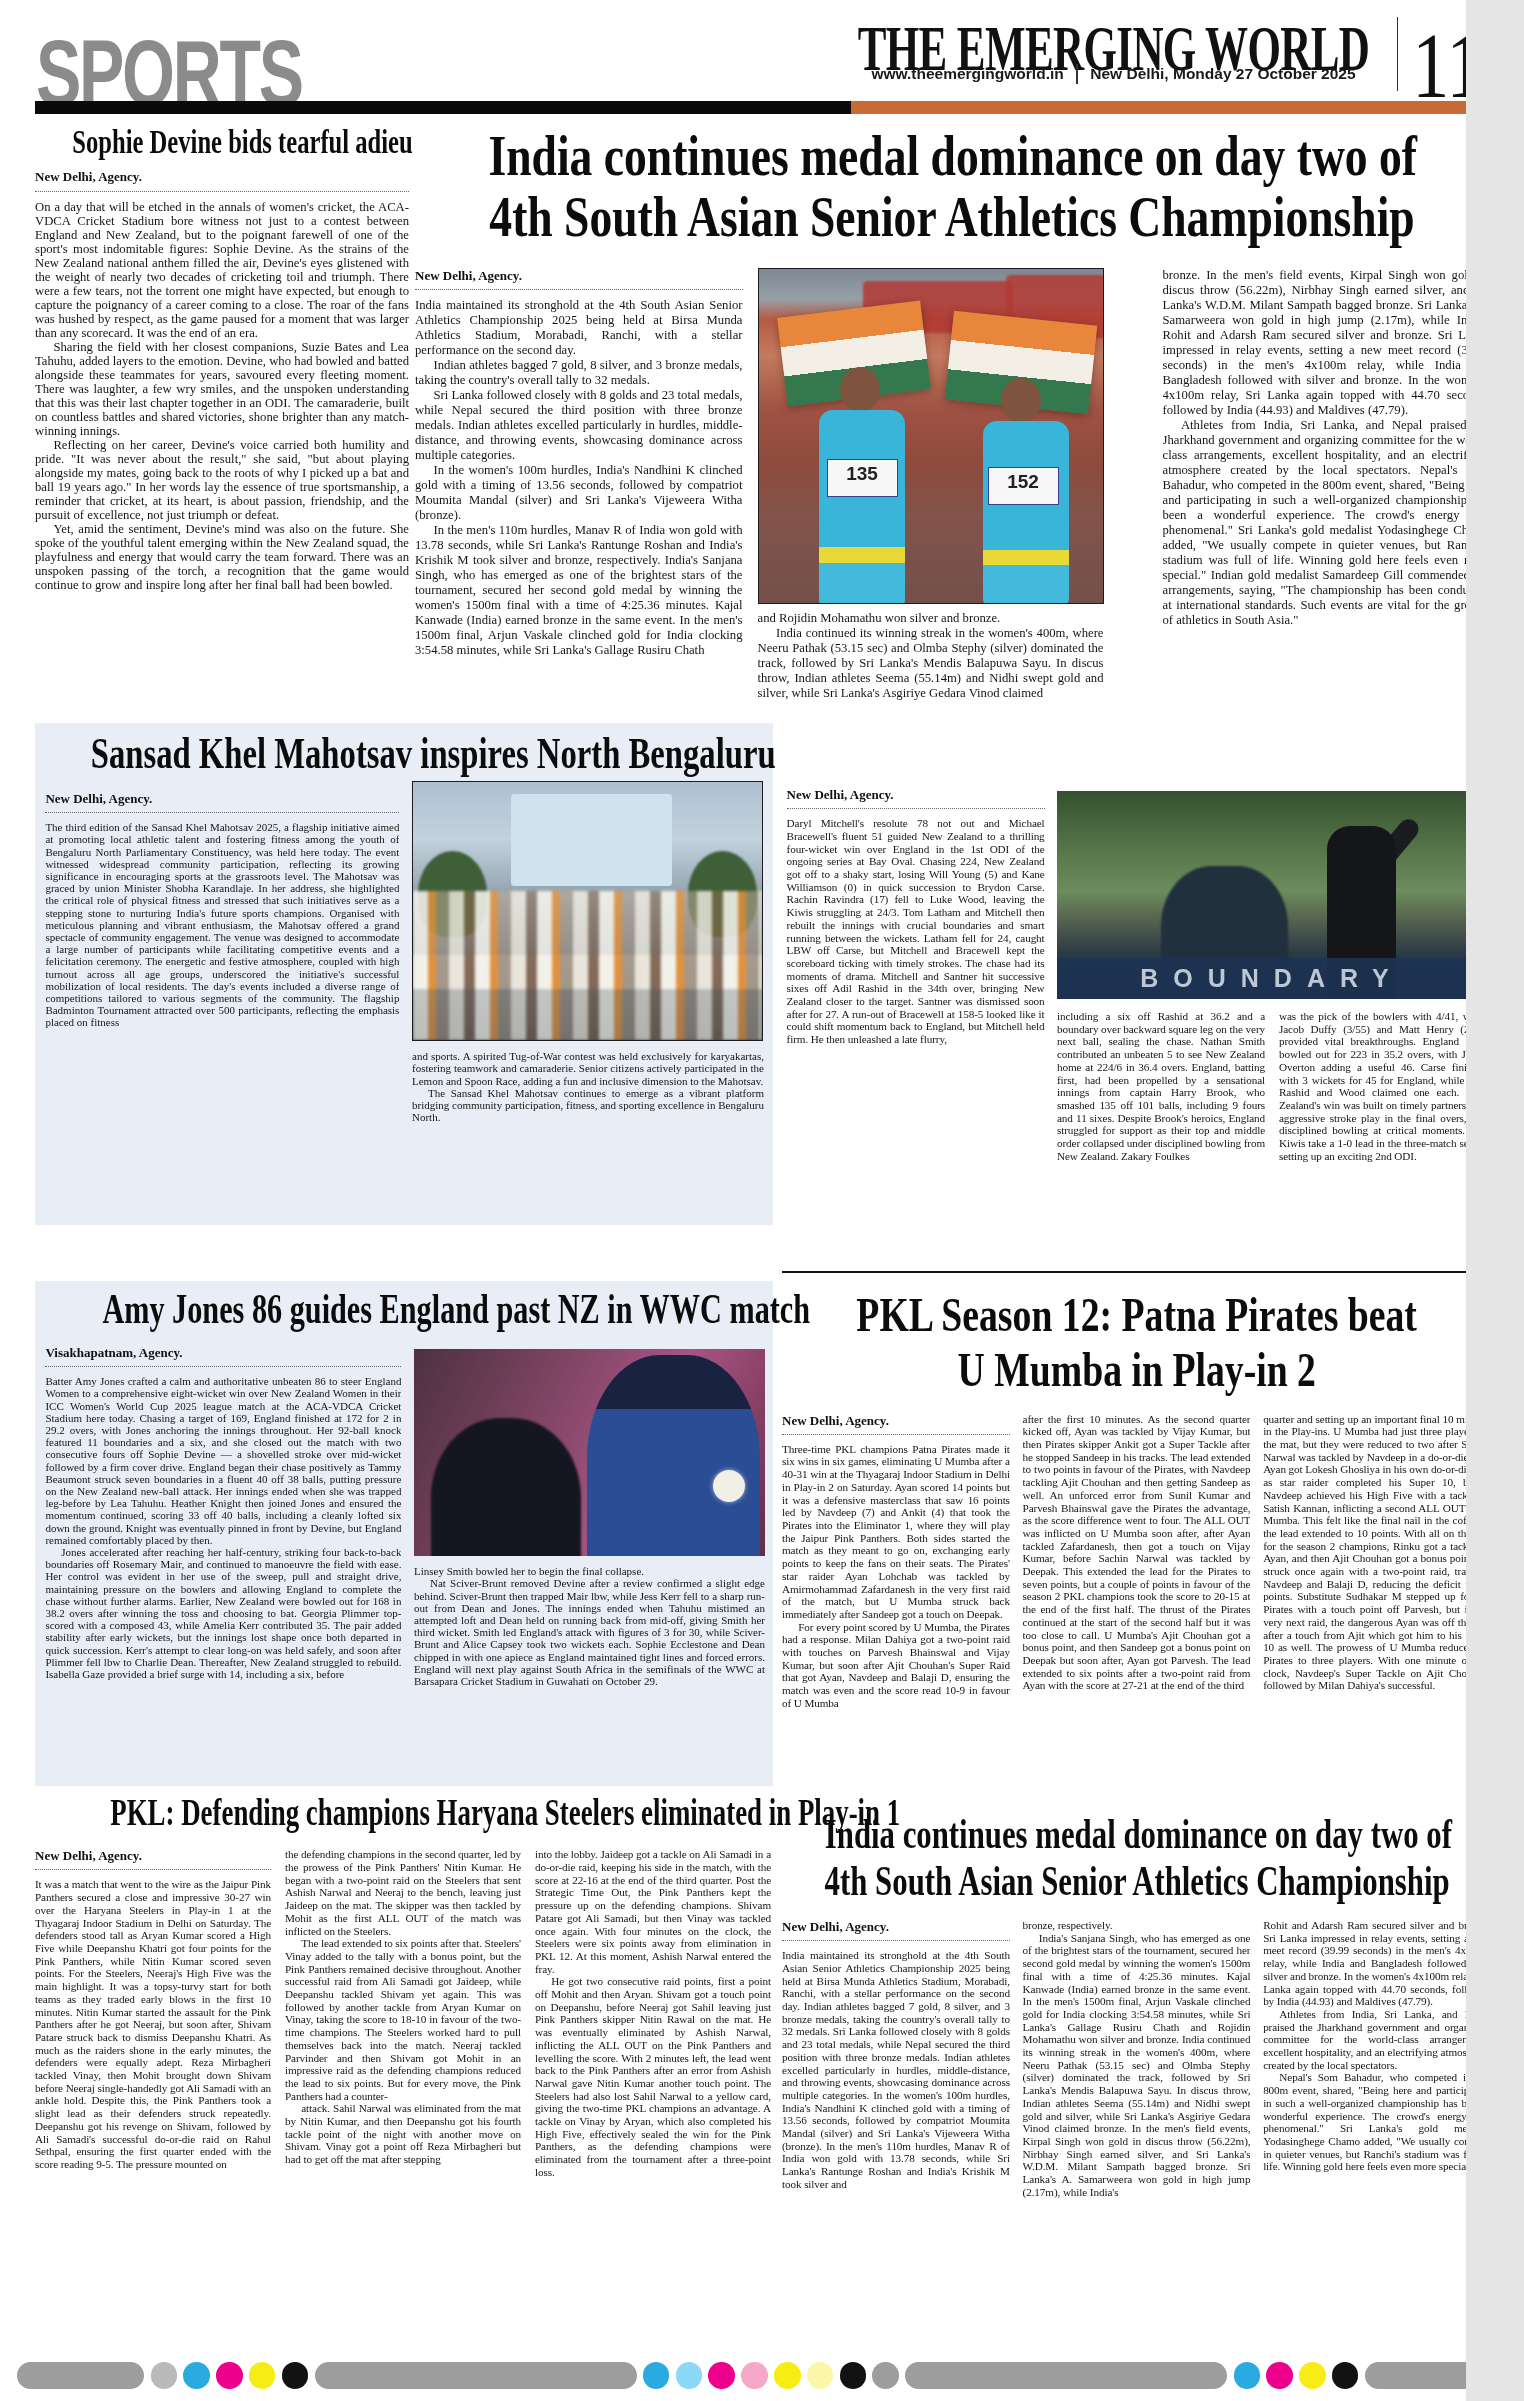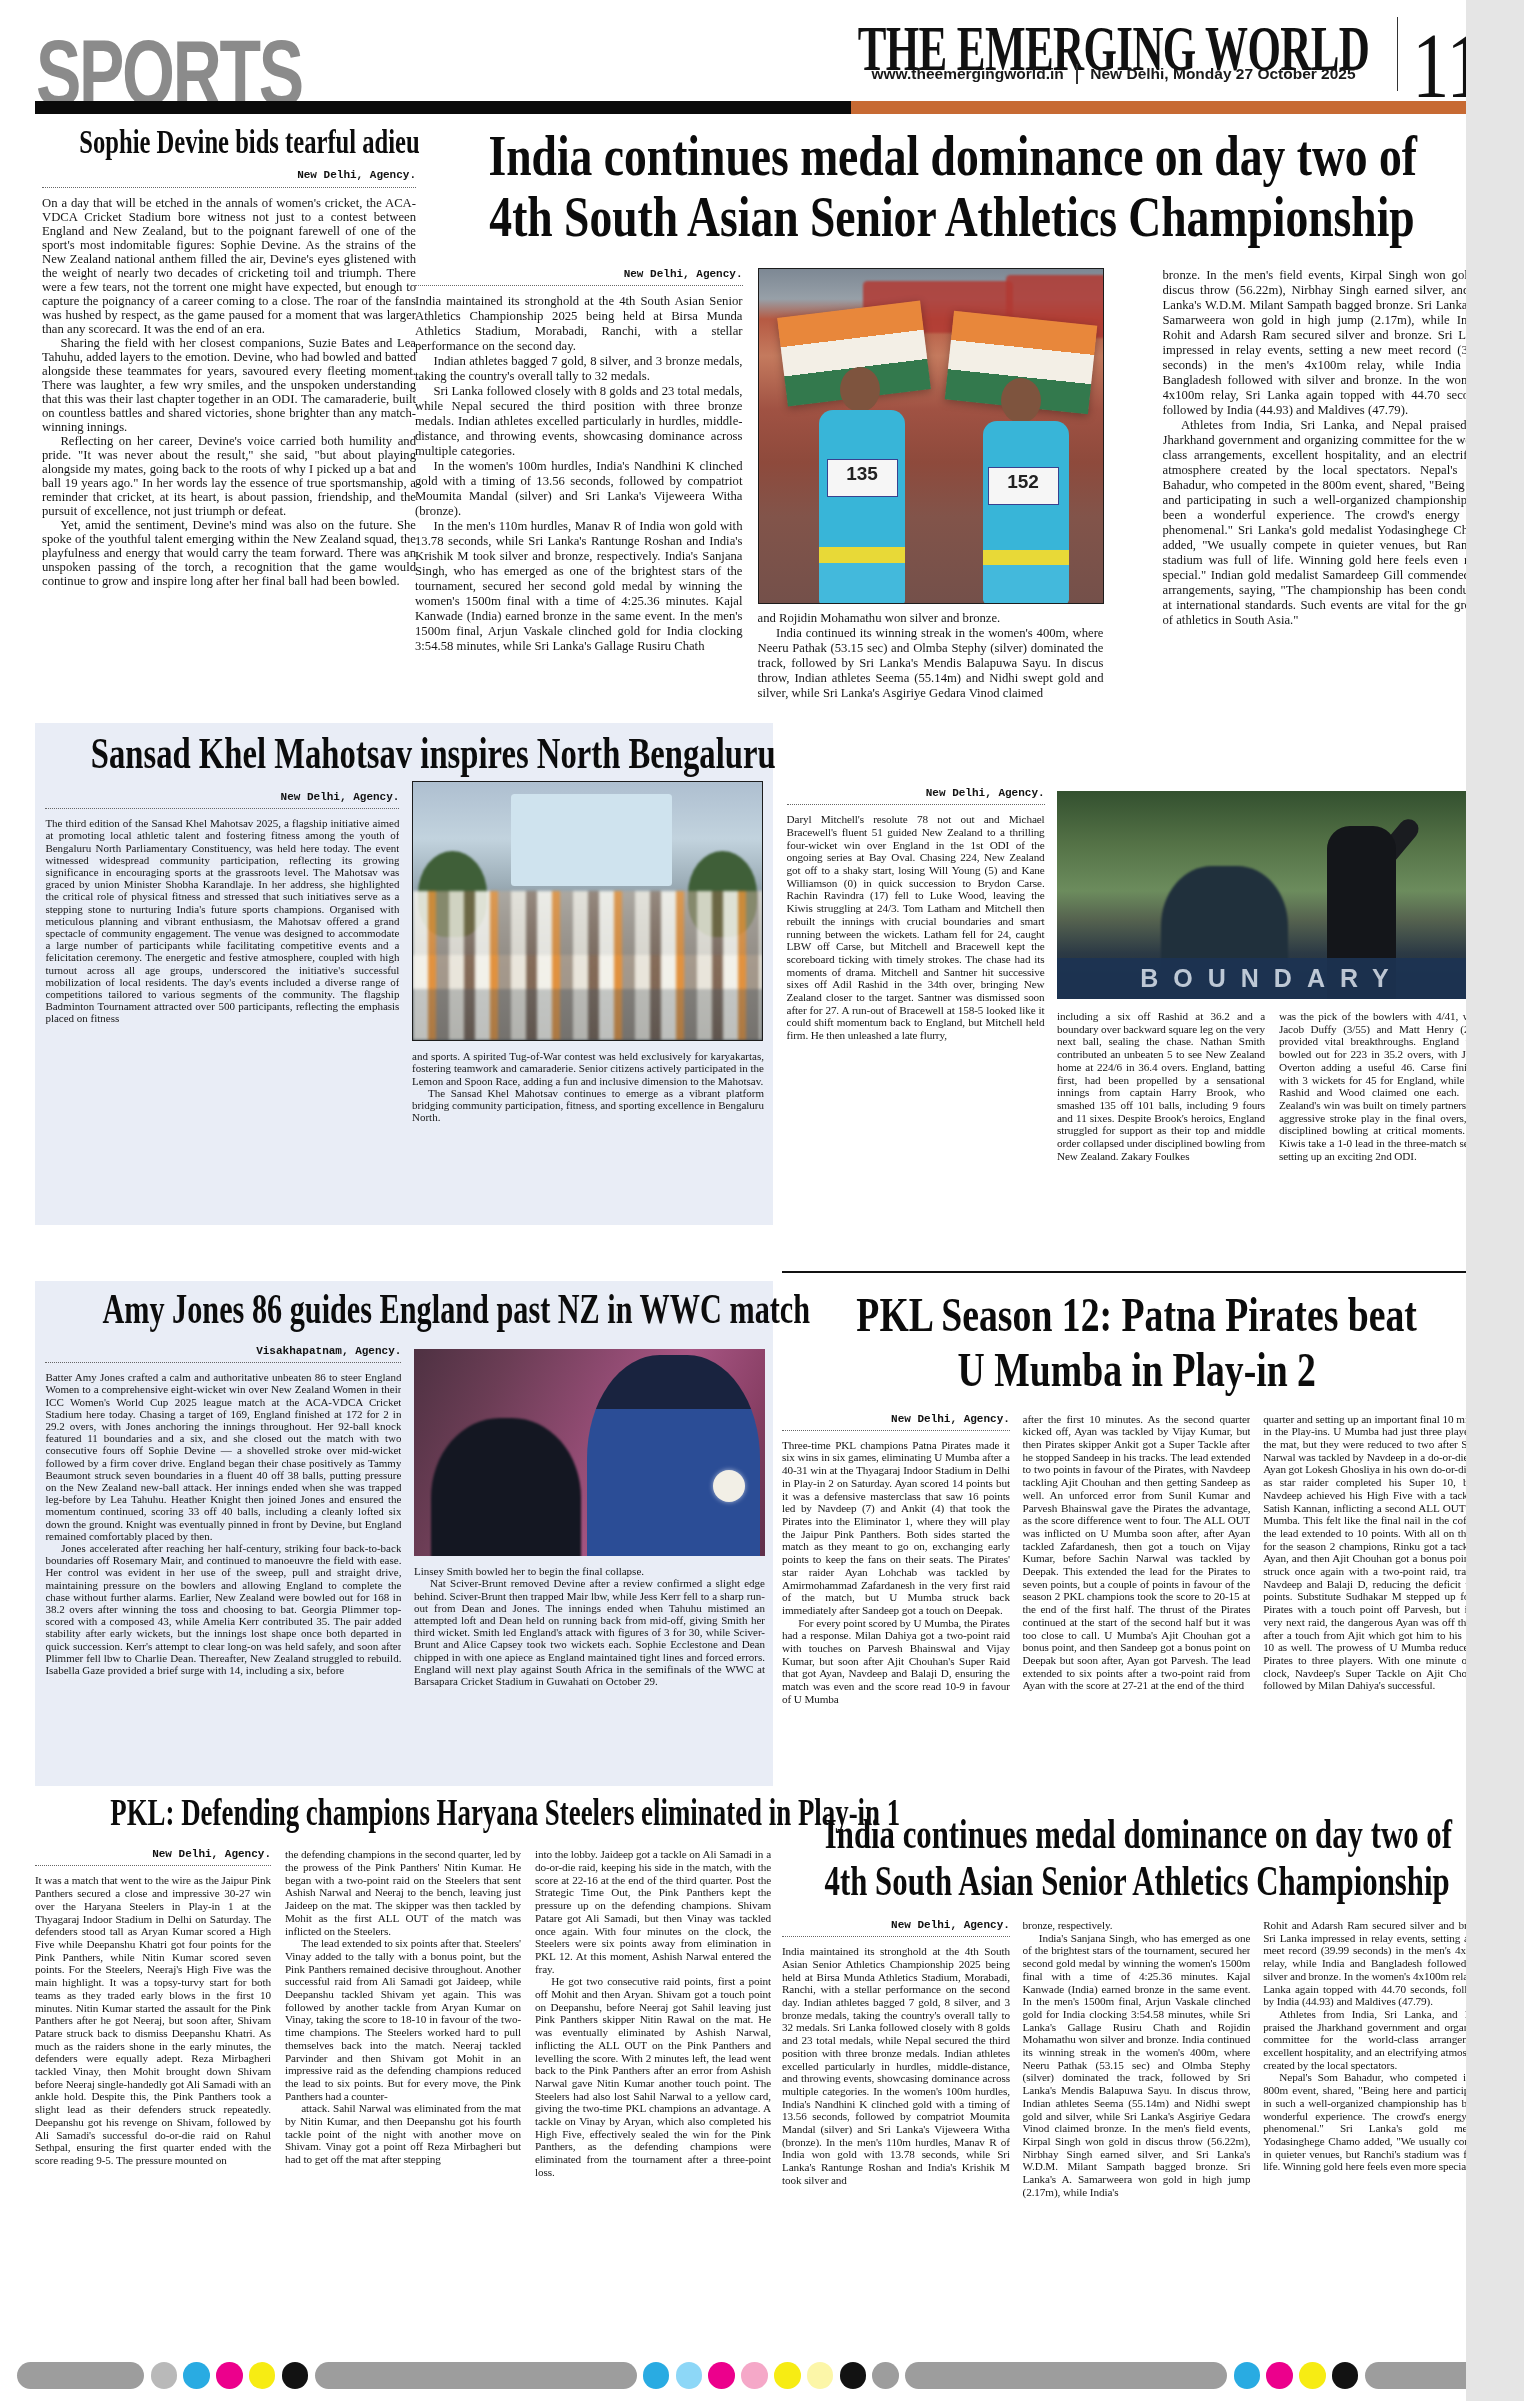--- a/index.html
+++ b/index.html
@@ -8,21 +8,21 @@
   
   .sports-title{font-family:"Liberation Sans",sans-serif;font-weight:800;font-size:68px;color:#8b8b8b;letter-spacing:-2.3px;transform:scaleY(1.35);transform-origin:top left;white-space:nowrap;}
   .masthead{font-weight:700;font-size:43px;letter-spacing:-0.6px;transform:scaleY(1.45);transform-origin:top center;white-space:nowrap;text-align:center;}
   .pagenum{font-size:74px;font-weight:400;transform:scaleY(1.25);transform-origin:top center;}
   .mast-sub{font-family:"Liberation Sans",sans-serif;font-weight:700;font-size:15.5px;color:#1a1a1a;display:flex;gap:12.7px;align-items:center;justify-content:center;}
   .vrule{width:1.2px;background:#333;}
   .bar{height:12.7px;}
   
   .hl{font-weight:700;color:#0c0c0c;text-align:center;white-space:nowrap;}
   .cond{display:inline-block;transform-origin:center;white-space:nowrap;}
-  .byline{font-weight:700;text-align:right;font-size:11px;border-bottom:1.7px dotted #666;padding-bottom:5.2px;margin-bottom:8px;font-family:Liberation Mono, monospace;}
+  .byline{font-weight:700;text-align:left;font-size:13px;border-bottom:1.7px dotted #666;padding-bottom:5.2px;margin-bottom:8px;}
   .body{text-align:justify;color:#151515;overflow:hidden;}
   .b-a1{font-size:12.7px;line-height:14px;}
   .b-a2{font-size:12.7px;line-height:15px;}
   .b-sm{font-size:11px;line-height:12.2px;}
   .b-xs{font-size:11.2px;line-height:12.7px;letter-spacing:-0.01em;}
   .para{margin:0;text-indent:1.45em;}
   .para:first-child{text-indent:0;}
   .cols{display:flex;}
   .tint{background:#e9edf6;}
   
@@ -70,21 +70,21 @@
     <div class="pagenum">11</div>
   </div>
   <div class="abs mast-sub" style="left:840px;top:64px;width:547px;">
     <span>www.theemergingworld.in</span>
     <span class="vrule" style="height:19.6px;"></span>
     <span>New Delhi, Monday 27 October 2025</span>
   </div>
   <div class="abs bar" style="left:35px;top:101px;width:817px;background:#0a0a0a;"></div>
   <div class="abs bar" style="left:851px;top:101px;width:639px;background:#c76a33;"></div>
 
-  <div class="abs" style="left:42px;top:125px;width:374px;height:590px;">
+  <div class="abs" style="left:35px;top:125px;width:374px;height:590px;">
     <div class="hl" style="font-size:30px;">
       <span class="cond" style="transform:scaleX(.82) scaleY(1.15);">Sophie Devine bids tearful adieu</span>
     </div>
     <div class="byline" style="margin-top:10.4px;">New Delhi, Agency.</div>
     <div class="body b-a1" style="height:495px;">
         <p class="para">On a day that will be etched in the annals of women's cricket, the ACA-VDCA Cricket Stadium bore witness not just to a contest between England and New Zealand, but to the poignant farewell of one of the sport's most indomitable figures: Sophie Devine. As the strains of the New Zealand national anthem filled the air, Devine's eyes glistened with the weight of nearly two decades of cricketing toil and triumph. There were a few tears, not the torrent one might have expected, but enough to capture the poignancy of a career coming to a close. The roar of the fans was hushed by respect, as the game paused for a moment that was larger than any scorecard. It was the end of an era.</p>
         <p class="para">Sharing the field with her closest companions, Suzie Bates and Lea Tahuhu, added layers to the emotion. Devine, who had bowled and batted alongside these teammates for years, savoured every fleeting moment. There was laughter, a few wry smiles, and the unspoken understanding that this was their last chapter together in an ODI. The camaraderie, built on countless battles and shared victories, shone brighter than any match-winning innings.</p>
         <p class="para">Reflecting on her career, Devine's voice carried both humility and pride. "It was never about the result," she said, "but about playing alongside my mates, going back to the roots of why I picked up a bat and ball 19 years ago." In her words lay the essence of true sportsmanship, a reminder that cricket, at its heart, is about passion, friendship, and the pursuit of excellence, not just triumph or defeat.</p>
         <p class="para">Yet, amid the sentiment, Devine's mind was also on the future. She spoke of the youthful talent emerging within the New Zealand squad, the playfulness and energy that would carry the team forward. There was an unspoken passing of the torch, a recognition that the game would continue to grow and inspire long after her final ball had been bowled.</p>
       </div>

